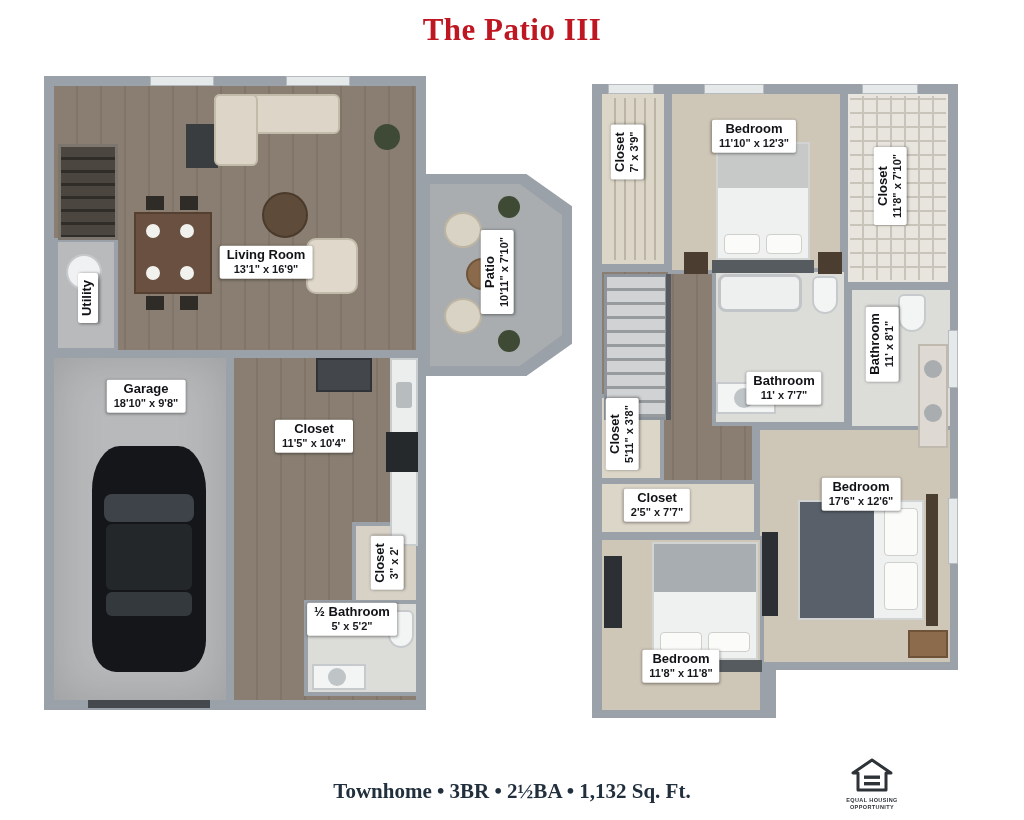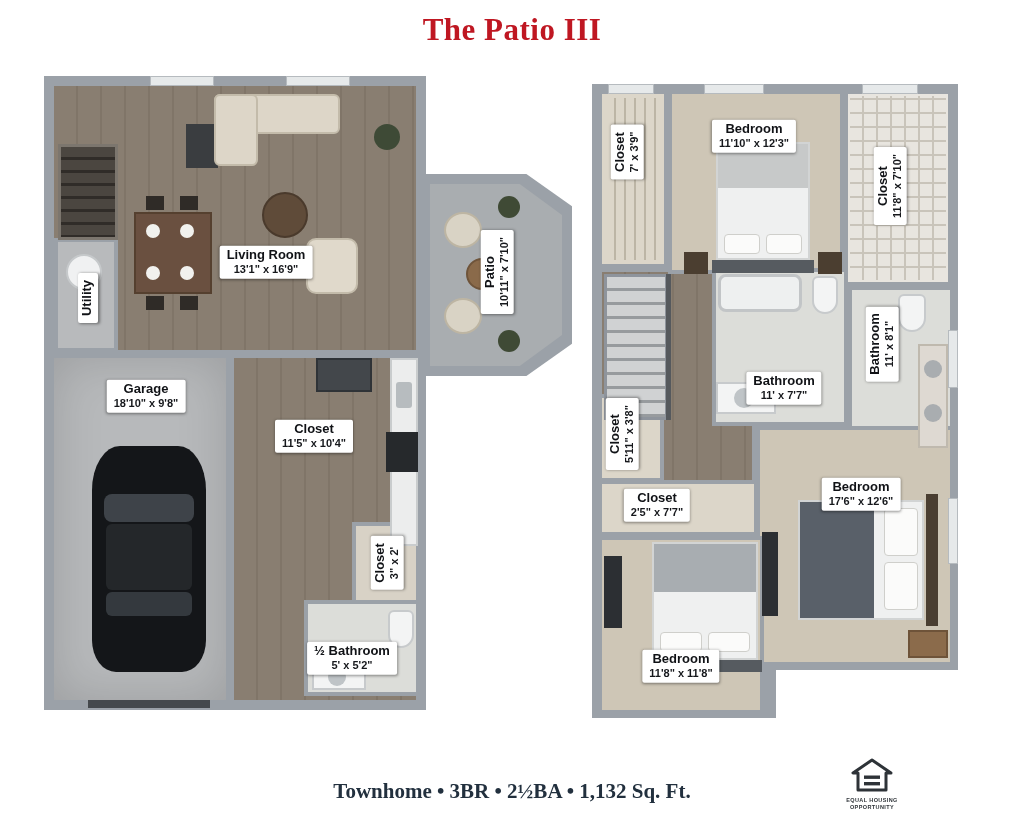--- a/index.html
+++ b/index.html
@@ -110,21 +110,21 @@
     <div class="dims">11'5" x 10'4"</div>
   </div>
   <div class="label v" style="left:497px;top:272px">
     <div class="name">Patio</div>
     <div class="dims">10'11" x 7'10"</div>
   </div>
   <div class="label v" style="left:387px;top:563px">
     <div class="name">Closet</div>
     <div class="dims">3" x 2'</div>
   </div>
-  <div class="label" style="left:352px;top:658px">
+  <div class="label" style="left:352px;top:619px">
     <div class="name">½ Bathroom</div>
     <div class="dims">5' x 5'2"</div>
   </div>
 </div>
 
 <div class="layer">
 
   <div class="abs" style="left:592px;top:84px;width:184px;height:634px;background:#9ba1a8"></div>
   <div class="abs" style="left:592px;top:84px;width:366px;height:586px;background:#9ba1a8"></div>
 

